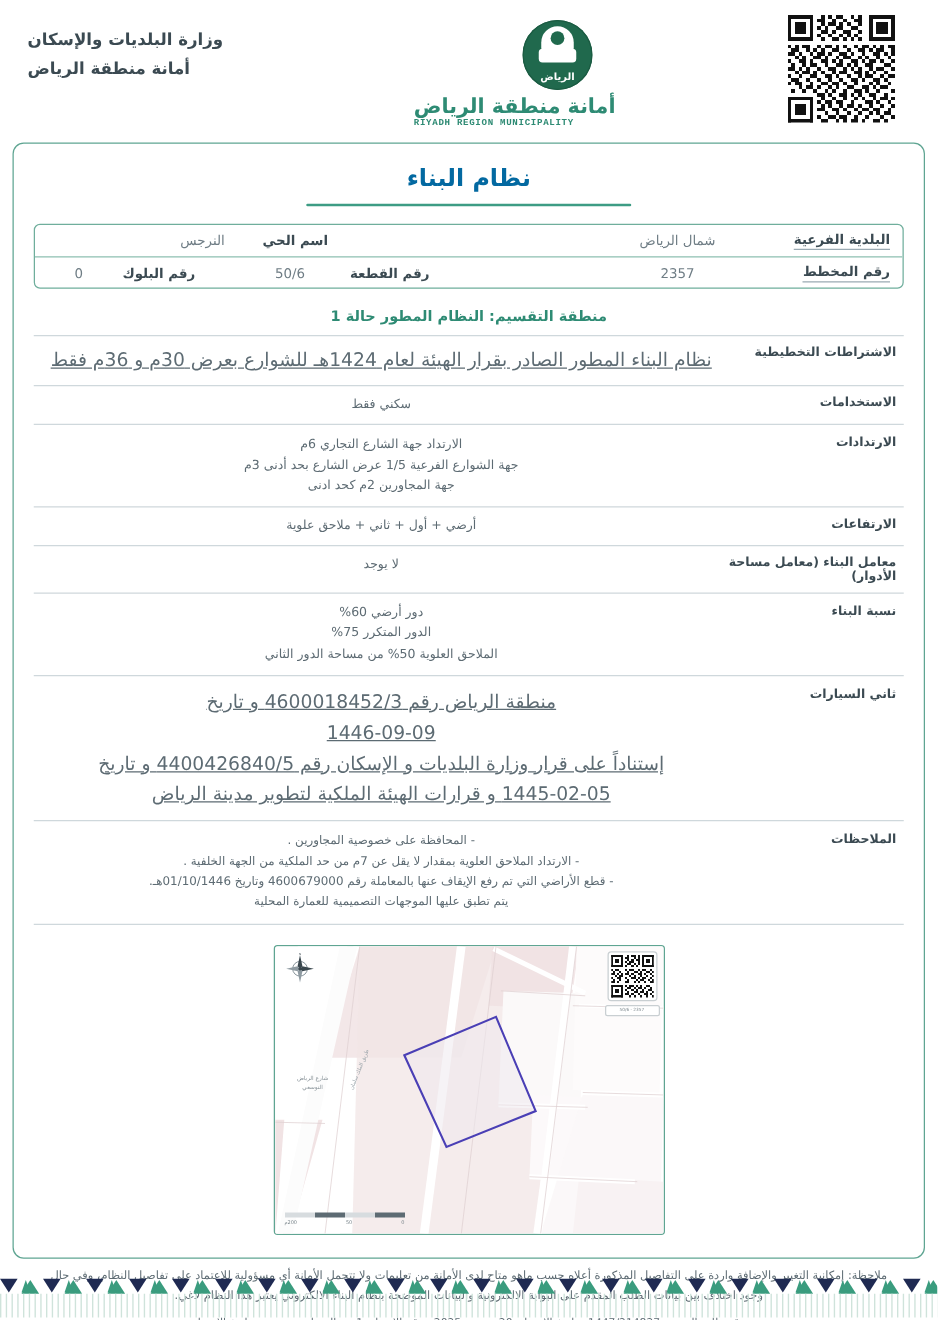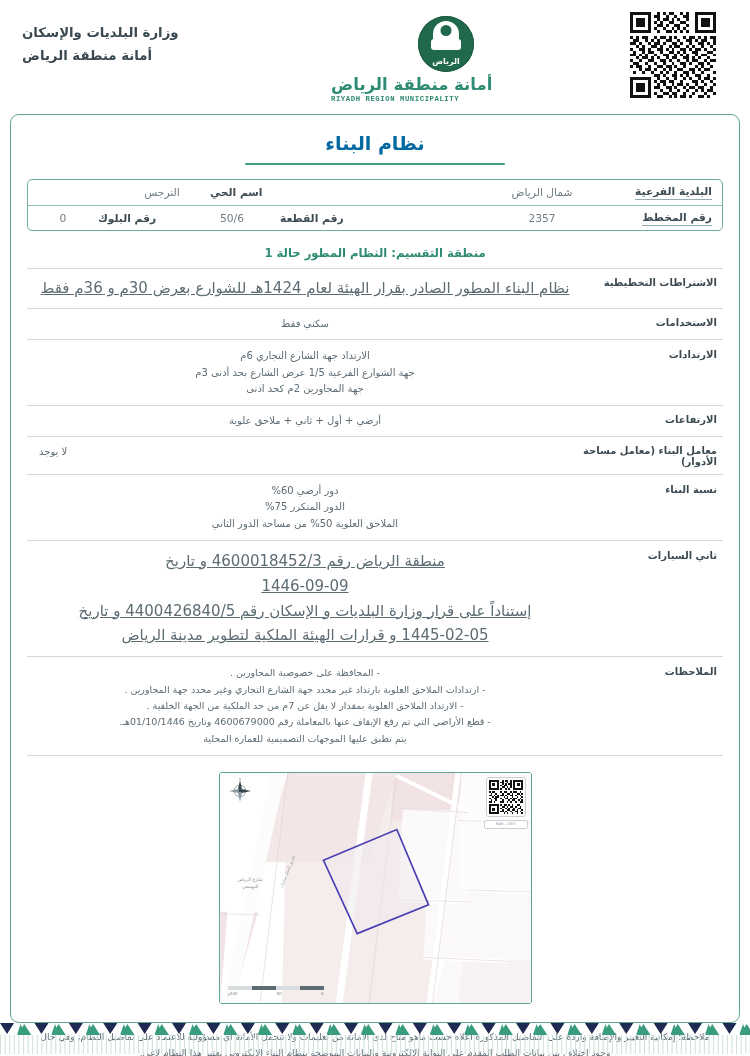--- a/index.html
+++ b/index.html
@@ -431,21 +431,21 @@
 
       <div class="spec-row">
         <div class="spec-label">الارتفاعات</div>
         <div class="spec-val">
           <span class="ln">أرضي + أول + ثاني + ملاحق علوية</span>
         </div>
       </div>
 
       <div class="spec-row">
         <div class="spec-label">معامل البناء (معامل مساحة الأدوار)</div>
-        <div class="spec-val" style="text-align:left; padding-right:0">
+        <div class="spec-val" style="text-align:center; padding-right:0">
           <span class="ln" style="display:inline-block; width:52%;">لا يوجد</span>
         </div>
       </div>
 
       <div class="spec-row tall">
         <div class="spec-label">نسبة البناء</div>
         <div class="spec-val">
           <span class="ln">دور أرضي 60%</span>
           <span class="ln">الدور المتكرر 75%</span>
           <span class="ln">الملاحق العلوية 50% من مساحة الدور الثاني</span>
@@ -459,21 +459,20 @@
           <span class="ln">1446-09-09</span>
           <span class="ln">إستناداً على قرار وزارة البلديات و الإسكان رقم 4400426840/5 و تاريخ</span>
           <span class="ln">1445-02-05 و قرارات الهيئة الملكية لتطوير مدينة الرياض</span>
         </div>
       </div>
 
       <div class="spec-row tall">
         <div class="spec-label">الملاحظات</div>
         <div class="spec-val notes">
           <span class="ln">- المحافظة على خصوصية المجاورين .</span>
-          <span class="ln">- ارتدادات الملاحق العلوية بارتداد غير محدد جهة الشارع التجاري وغير محدد جهة المجاورين .</span>
           <span class="ln">- الارتداد الملاحق العلوية بمقدار لا يقل عن 7م من حد الملكية من الجهة الخلفية .</span>
           <span class="ln">- قطع الأراضي التي تم رفع الإيقاف عنها بالمعاملة رقم 4600679000 وتاريخ 01/10/1446هـ.</span>
           <span class="ln">يتم تطبق عليها الموجهات التصميمية للعمارة المحلية</span>
         </div>
       </div>
     </div>
 
     <div class="map-wrap">
       <div class="map-frame">
         <svg class="map-svg" viewBox="0 0 313 232">

